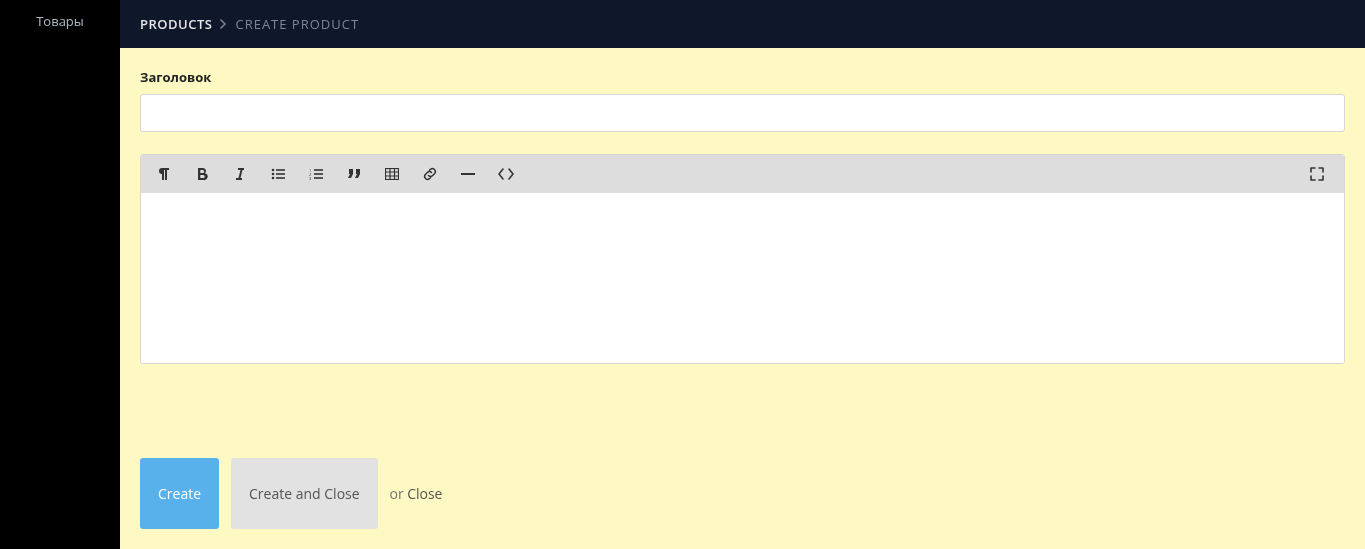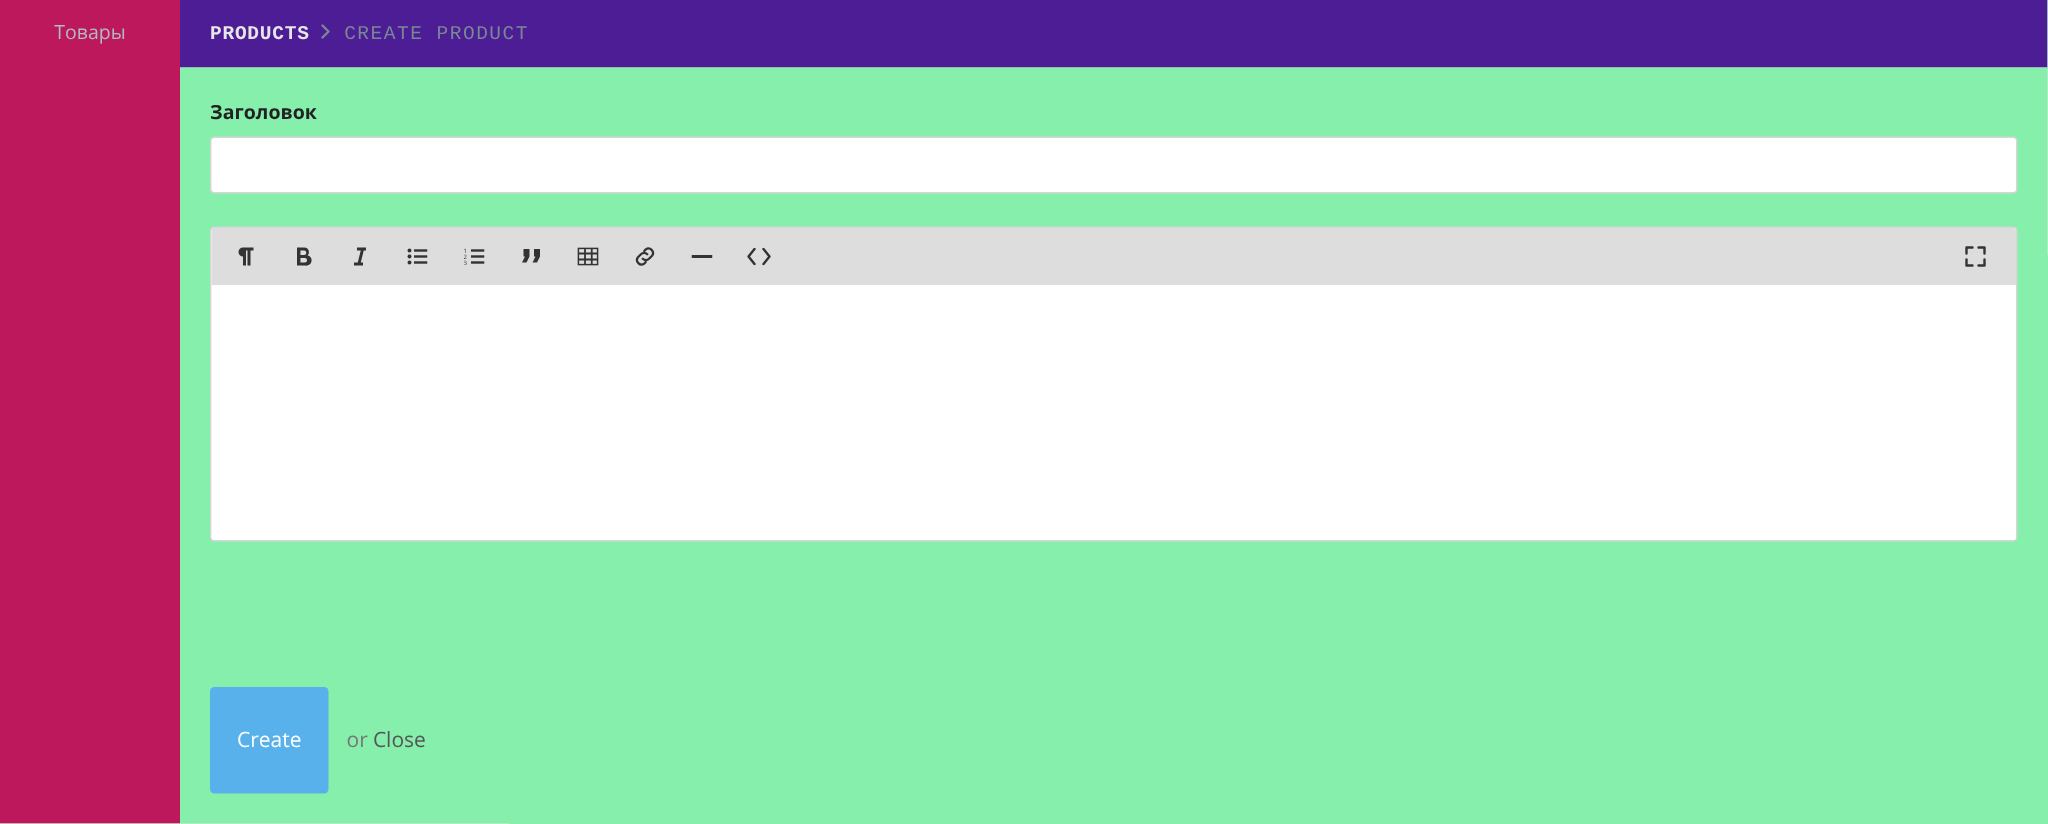--- a/index.html
+++ b/index.html
@@ -7,65 +7,64 @@
   body {
     font-family: "Open Sans", "Helvetica Neue", Arial, sans-serif;
     font-size: 13px;
     color: #333;
     background: #ececec;
     display: flex;
     min-height: 549px;
   }
   .sidebar {
     width: 120px;
-    background: #be185d;
+    background: #000000;
     flex-shrink: 0;
   }
   .sidebar-item {
     display: block;
     padding: 12px 10px;
     text-align: center;
     color: #b0bac4;
     font-size: 13px;
     cursor: pointer;
   }
   .main {
     flex: 1;
     display: flex;
     flex-direction: column;
     min-width: 0;
   }
   .header {
-    background: #4c1d95;
+    background: #0f172a;
     color: #fff;
     padding: 15px 20px;
     font-size: 13px;
     letter-spacing: 0.5px;
     display: flex;
     align-items: center;
     gap: 8px;
-    font-family: Liberation Mono, monospace;
   }
   .header .crumb-primary {
     color: #e6e6e6;
     text-transform: uppercase;
     font-weight: 600;
   }
   .header .chevron {
     color: #7a8896;
     font-size: 12px;
   }
   .header .crumb-secondary {
     color: #7a8896;
     text-transform: uppercase;
     letter-spacing: 1px;
   }
   .content {
     flex: 1;
-    background: #86efac;
+    background: #fef9c3;
     padding: 20px;
     display: flex;
     flex-direction: column;
   }
   .field-label {
     font-weight: 700;
     font-size: 13px;
     color: #222;
     margin-bottom: 8px;
     display: block;
@@ -250,20 +249,21 @@
             </svg>
         </span>
       </div>
       <div class="editor-body" contenteditable="true" style=""></div>
     </div>
 
     <div class="spacer-grow"></div>
 
     <div class="actions">
       <button class="btn btn-primary">Create</button>
+      <button class="btn btn-default">Create and Close</button>
       <span>
         <span class="or-text">or</span>
         <a class="link-cancel">Close</a>
       </span>
     </div>
 
   </div>
 </div>
 
 </body></html>

